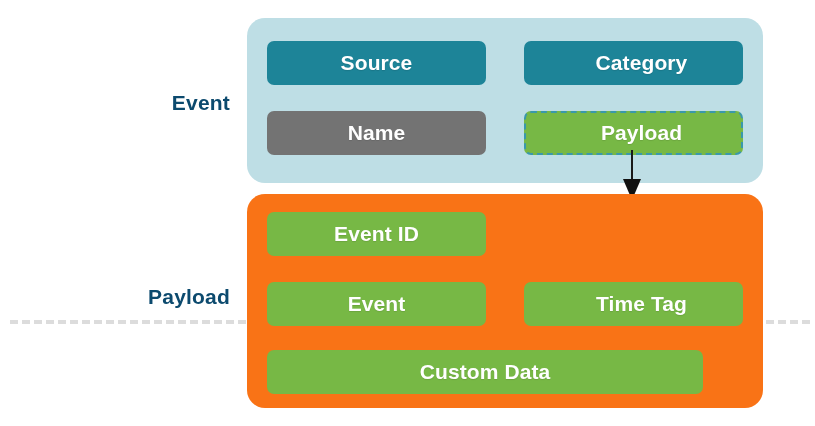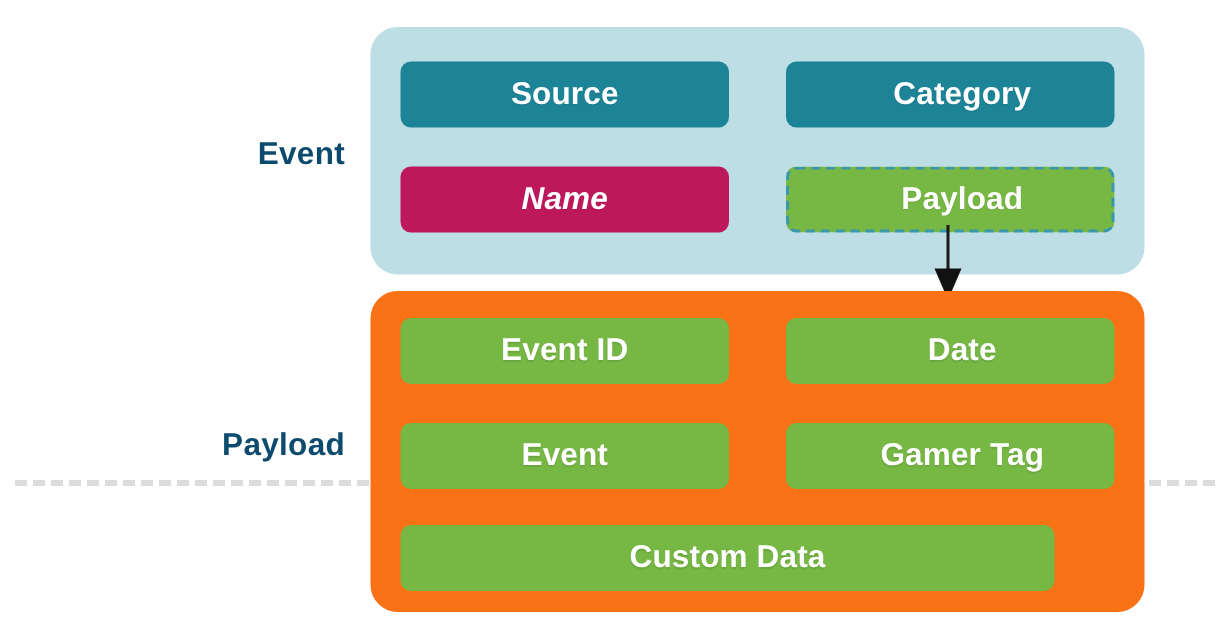--- a/index.html
+++ b/index.html
@@ -83,21 +83,21 @@
     align-items: center;
     justify-content: center;
     color: #ffffff;
     font-size: 21px;
     font-weight: 700;
     letter-spacing: 0.1px;
     text-shadow: 0 1px 1px rgba(0,0,0,0.10);
     height: 44px;
   }
   .chip.teal-dark { background: #1d8498; }
-  .chip.teal-light { background: #be185d; font-style: italic; }
+  .chip.teal-light { background: #737373; }
   .chip.green { background: #77b845; }
   .chip.green-dashed {
     background: #77b845;
     border: 2px dashed #3a98ab;
   }
 
   
   .col-left  { left: 20px;  width: 219px; }
   .col-right { left: 277px; width: 219px; padding-left: 16px; }
   .col-full  { left: 20px;  width: 436px; }
@@ -145,22 +145,21 @@
     <svg width="40" height="54" viewBox="0 0 40 54" aria-hidden="true">
       <line x1="20" y1="0" x2="20" y2="34" stroke="#1a1a1a" stroke-width="2"></line>
       <polygon points="20,50 11,29 29,29" fill="#111111"></polygon>
     </svg>
   </div>
 
   <div class="group" id="payload-group">
 
     <div class="chip green col-left row-1">Event ID</div>
 
-    <div class="chip green col-right row-1">Date</div>
 
     <div class="chip green col-left row-2">Event</div>
 
-    <div class="chip green col-right row-2">Gamer Tag</div>
+    <div class="chip green col-right row-2">Time Tag</div>
 
     <div class="chip green col-full row-3">Custom Data</div>
   </div>
 
 </div>
 
 </body></html>

